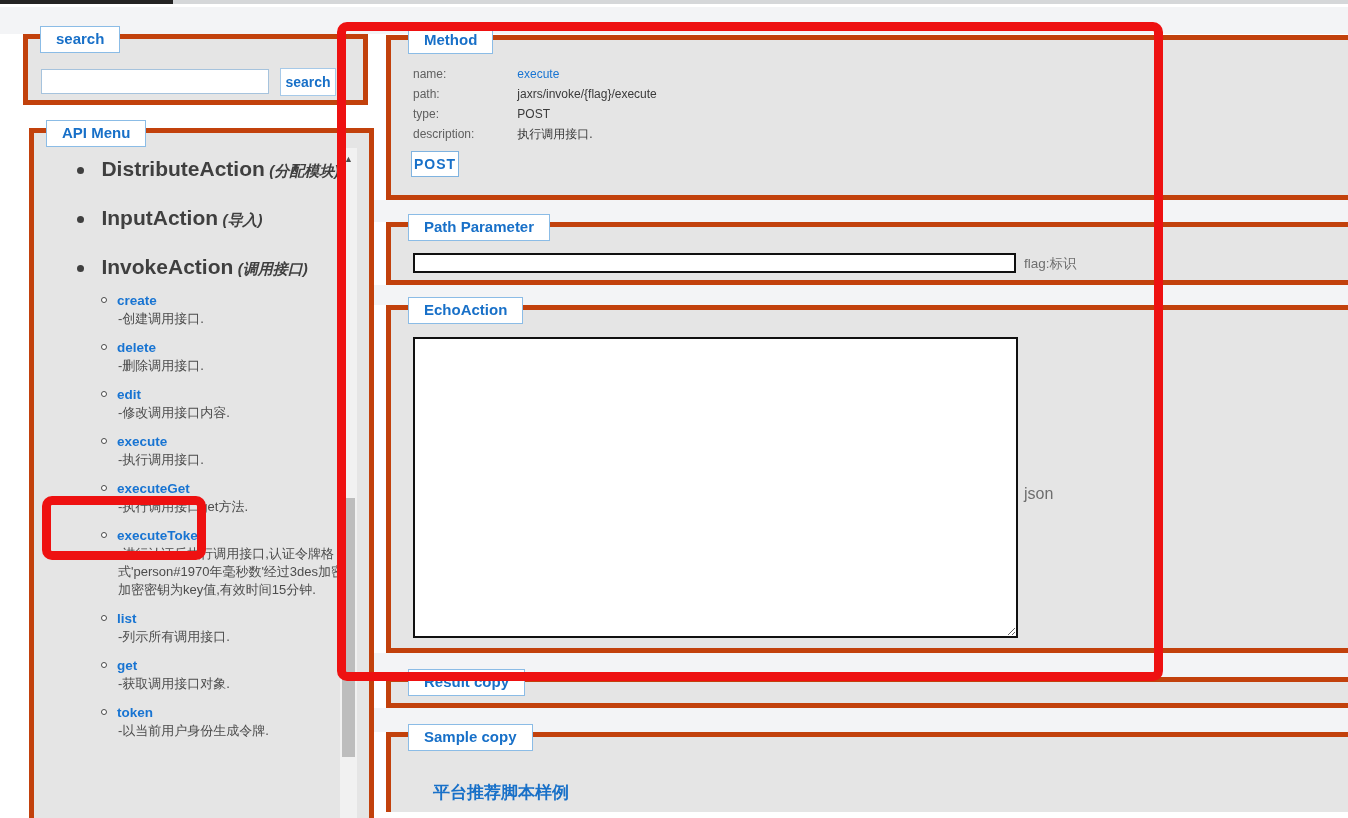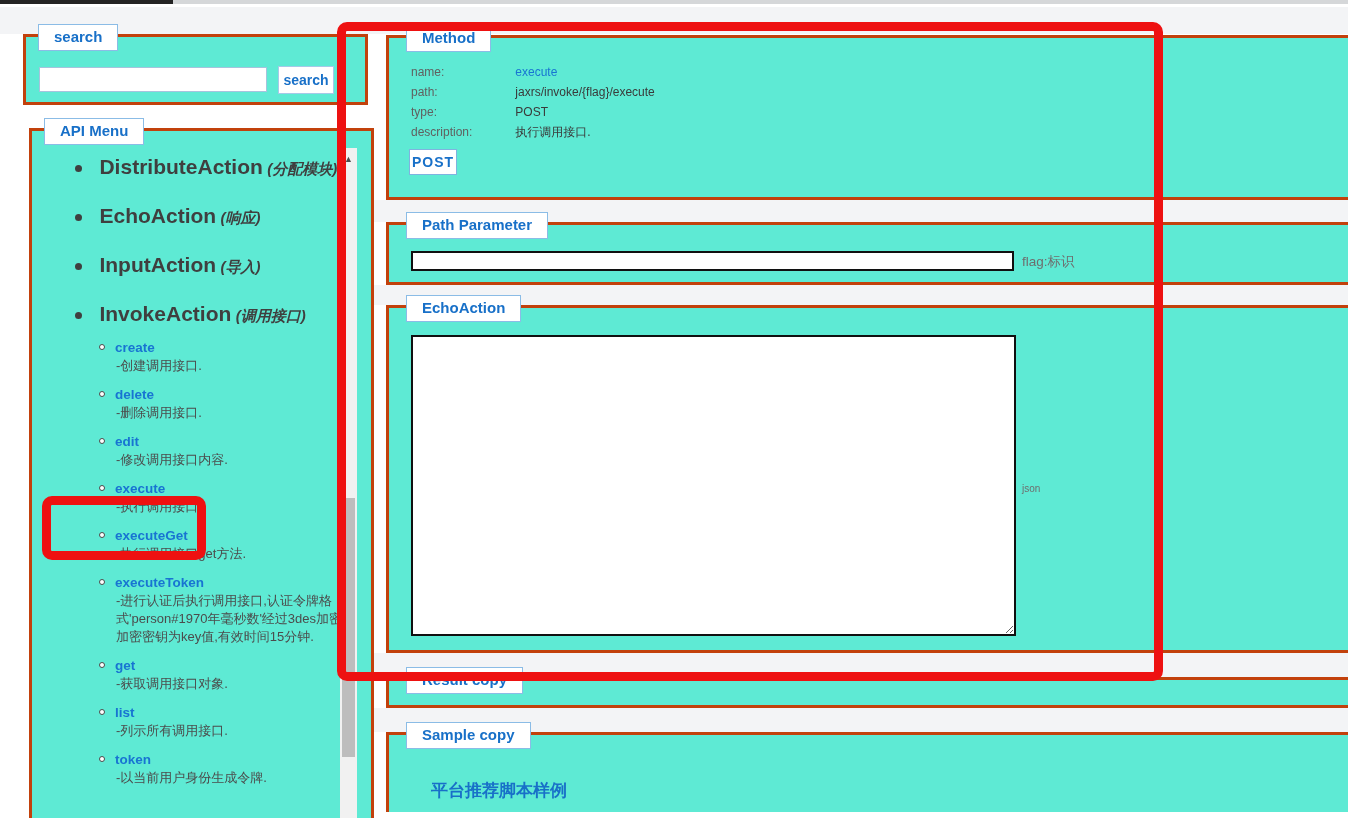--- a/index.html
+++ b/index.html
@@ -16,22 +16,22 @@
   .topbar { left: 0; top: 0; width: 1348px; height: 4px; background: #d5d7d9; }
   .topbar-dark { left: 0; top: 0; width: 173px; height: 4px; background: #242424; }
   .top-band { left: 0; top: 7px; width: 1348px; height: 27px; background: #f3f4f6; }
 
   
   .band { background: #f3f4f6; left: 370px; width: 978px; }
 
   
   .fs {
     position: absolute;
-    background: #5eead4;
-    border: 3px solid #c2410c;
+    background: #e5e5e5;
+    border: 5px solid #c2410c;
   }
   .fs-legend {
     position: absolute;
     top: -13px;
     background: #ffffff;
     border: 1px solid #8bbce6;
     padding: 3px 15px 4px 15px;
     font-size: 15px;
     font-weight: bold;
     color: #1870c8;
@@ -111,21 +111,21 @@
     position: absolute; left: 22px; top: 26px; width: 603px; height: 20px;
     border: 2px solid #101010; background: #fff; font-size: 13px; padding: 0 4px; outline: none;
   }
   .param-label { position: absolute; left: 633px; top: 28px; font-size: 13.5px; color: #6e6e6e; }
 
   .json-textarea {
     position: absolute; left: 22px; top: 27px; width: 605px; height: 301px;
     border: 2px solid #101010; background: #fff; font-size: 13px; padding: 3px;
     font-family: "Liberation Sans", sans-serif; resize: both; outline: none;
   }
-  .json-label { position: absolute; left: 633px; top: 175px; font-size: 10px; color: #6e6e6e; }
+  .json-label { position: absolute; left: 633px; top: 175px; font-size: 16px; color: #6e6e6e; }
 
   .sample-heading { position: absolute; left: 42px; top: 44px; font-size: 17px; font-weight: bold; color: #1870c8; }
 
   
   .red-box { border: 9px solid #ee1111; border-radius: 10px; z-index: 5; pointer-events: none; }
   .red-box-main  { left: 337px; top: 22px;  width: 826px; height: 659px; }
   .red-box-small { left: 42px;  top: 496px; width: 164px; height: 64px; }
 </style>
 </head>
 <body>
@@ -146,25 +146,20 @@
 </fieldset>
 
 <fieldset class="fs menu-fs">
   <div class="fs-legend">API Menu</div>
 
   <div class="menu-list">
     <div class="top-item">
       <span class="bullet"></span>
       <span class="top-name">DistributeAction</span>
       <span class="top-note">(分配模块)</span>
-    </div>
-    <div class="top-item">
-      <span class="bullet"></span>
-      <span class="top-name">EchoAction</span>
-      <span class="top-note">(响应)</span>
     </div>
     <div class="top-item">
       <span class="bullet"></span>
       <span class="top-name">InputAction</span>
       <span class="top-note">(导入)</span>
     </div>
     <div>
       <div class="top-item" style="margin-bottom:0;">
         <span class="bullet"></span>
         <span class="top-name">InvokeAction</span>
@@ -189,26 +184,26 @@
         </div>
         <div class="sub-item">
           <span class="sub-bullet"></span><a class="sub-link">executeGet</a>
           <div class="sub-desc">-执行调用接口get方法.</div>
         </div>
         <div class="sub-item">
           <span class="sub-bullet"></span><a class="sub-link">executeToken</a>
           <div class="sub-desc">-进行认证后执行调用接口,认证令牌格式'person#1970年毫秒数'经过3des加密,加密密钥为key值,有效时间15分钟.</div>
         </div>
         <div class="sub-item">
+          <span class="sub-bullet"></span><a class="sub-link">list</a>
+          <div class="sub-desc">-列示所有调用接口.</div>
+        </div>
+        <div class="sub-item">
           <span class="sub-bullet"></span><a class="sub-link">get</a>
           <div class="sub-desc">-获取调用接口对象.</div>
-        </div>
-        <div class="sub-item">
-          <span class="sub-bullet"></span><a class="sub-link">list</a>
-          <div class="sub-desc">-列示所有调用接口.</div>
         </div>
         <div class="sub-item">
           <span class="sub-bullet"></span><a class="sub-link">token</a>
           <div class="sub-desc">-以当前用户身份生成令牌.</div>
         </div>
       </div>
     </div>
   </div>
 </fieldset>
 

